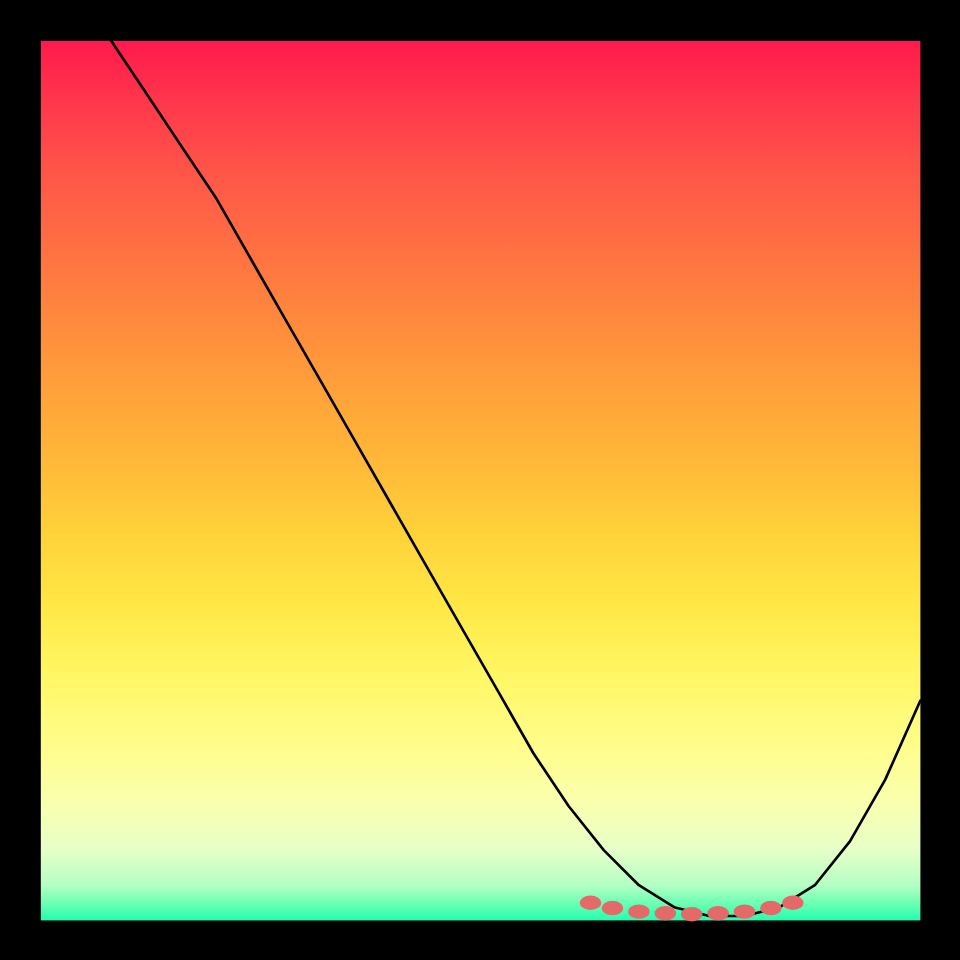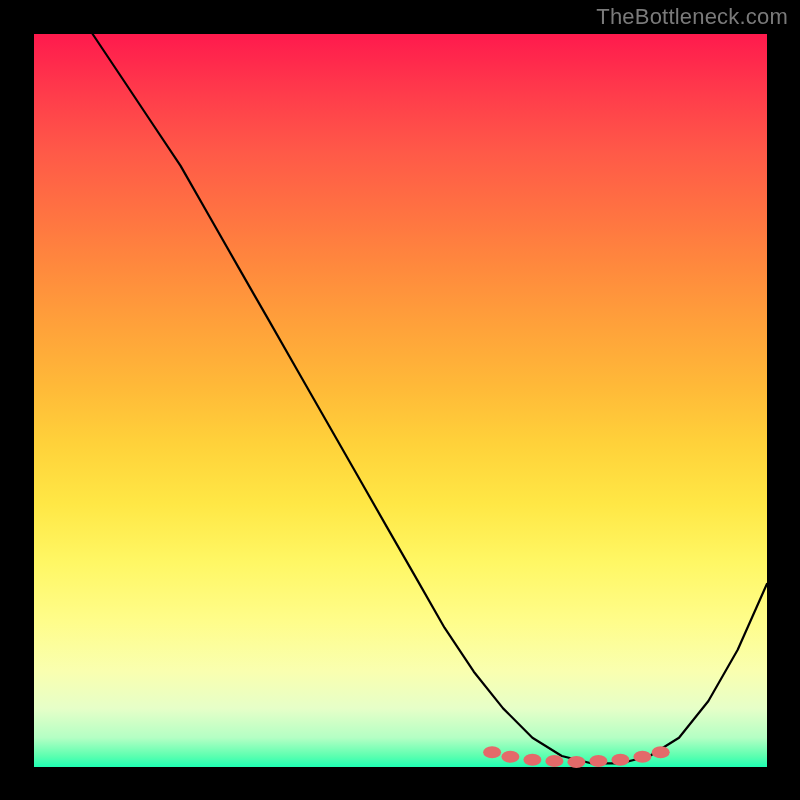--- a/index.html
+++ b/index.html
@@ -58,21 +58,20 @@
     width: 733px;
     height: 733px;
     overflow: visible;
   }
 </style>
 </head>
 <body>
 
 <div class="frame">
 
-  <div class="attribution">TheBottleneck.com</div>
 
   <div class="plot">
     <svg class="curve" viewBox="0 0 733 733" preserveAspectRatio="none">
       <path fill="none" stroke="#000" stroke-width="2.2" stroke-linecap="round" stroke-linejoin="round" d="M58.6 0.0 L88.0 44.0 L117.3 88.0 L146.6 131.9 L175.9 183.3 L205.2 234.6 L234.6 285.9 L263.9 337.2 L293.2 388.5 L322.5 439.8 L351.8 491.1 L381.2 542.4 L410.5 593.7 L439.8 637.7 L469.1 674.4 L498.4 703.7 L527.8 722.0 L557.1 729.3 L586.4 729.3 L615.7 722.0 L645.0 703.7 L674.4 667.0 L703.7 615.7 L733.0 549.8"></path>
       <g id="markers-group">
           <ellipse cx="458.1" cy="718.3" rx="9" ry="6" fill="#e46a6a"></ellipse>
           <ellipse cx="476.4" cy="722.7" rx="9" ry="6" fill="#e46a6a"></ellipse>
           <ellipse cx="498.4" cy="725.7" rx="9" ry="6" fill="#e46a6a"></ellipse>
           <ellipse cx="520.4" cy="727.1" rx="9" ry="6" fill="#e46a6a"></ellipse>
           <ellipse cx="542.4" cy="727.9" rx="9" ry="6" fill="#e46a6a"></ellipse>

